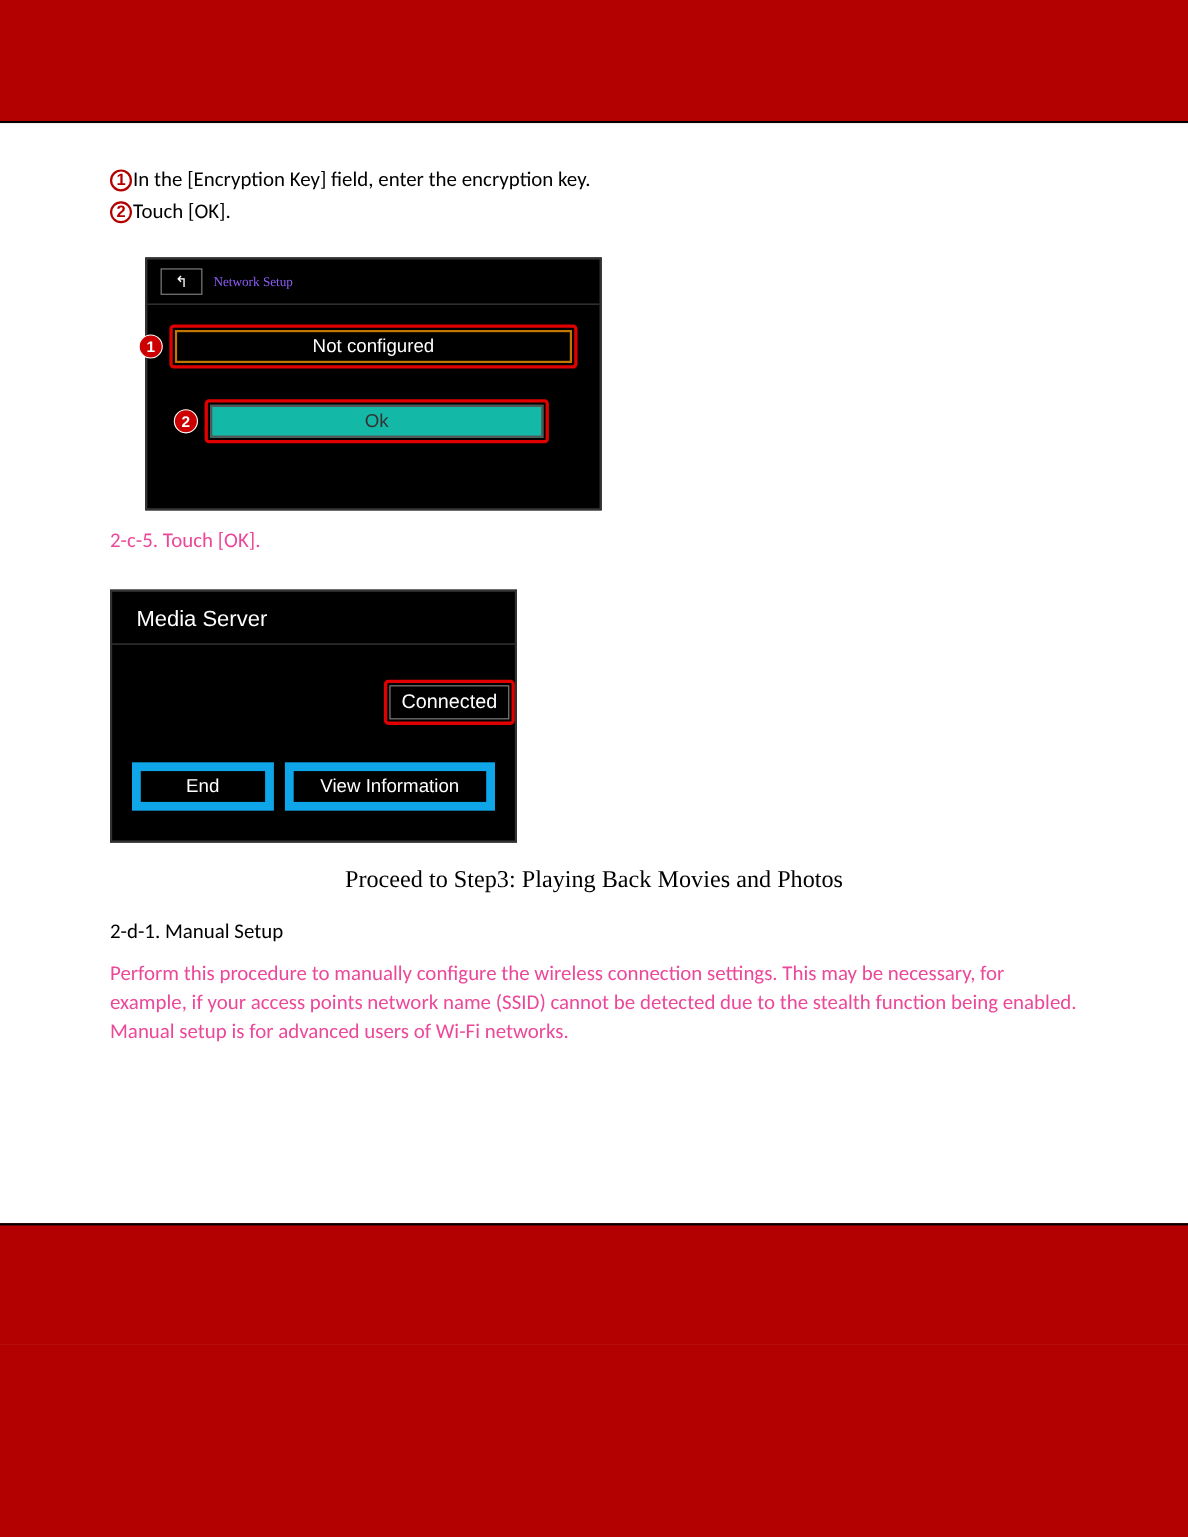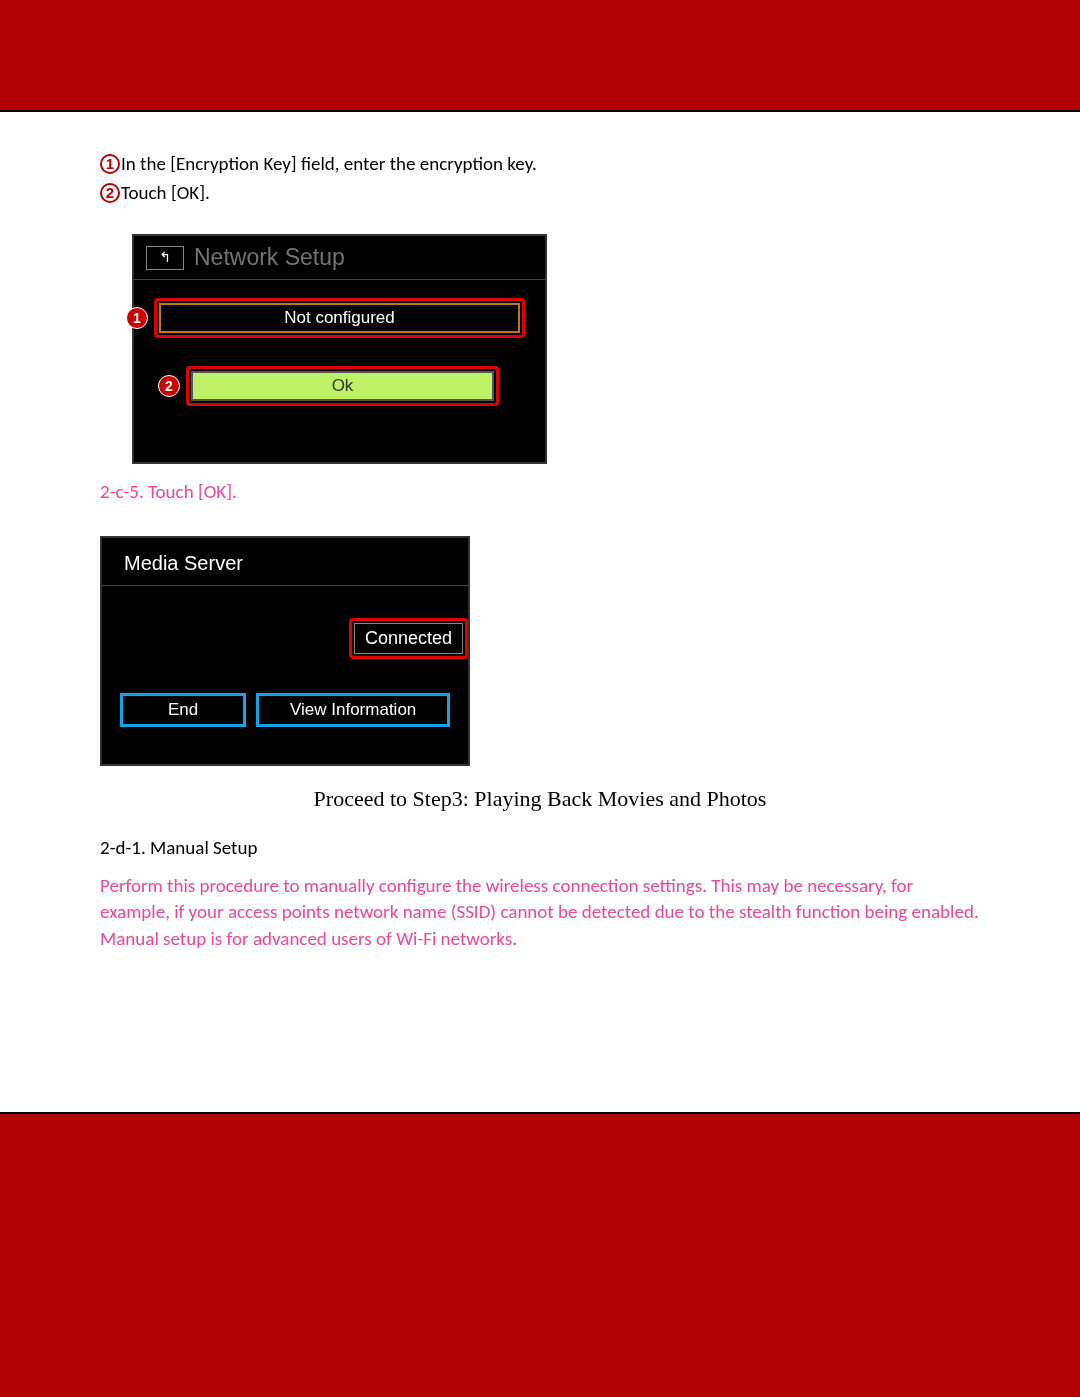--- a/index.html
+++ b/index.html
@@ -71,23 +71,23 @@
       height: 24px;
       border: 1.5px solid #888;
       background: #000;
       color: #fff;
       display: flex;
       align-items: center;
       justify-content: center;
       font-size: 14px;
     }
     .title-text {
-      color: #737373;
-      font-size: 23px;
-      font-family: Liberation Sans, sans-serif;
+      color: #8b5cf6;
+      font-size: 12px;
+      font-family: Liberation Serif, serif;
     }
     .screen-body { padding: 18px 20px; position: relative; }
     .field-label {
       color: #fff;
       font-size: 18px;
       margin-bottom: 4px;
       font-family: Arial, sans-serif;
     }
     .field-row { position: relative; margin-bottom: 28px; }
     .callout-badge {
@@ -117,21 +117,21 @@
       border: 2px solid #c47700;
       background: #000;
       color: #fff;
       text-align: center;
       padding: 3px;
       font-size: 17px;
       font-family: Liberation Sans, sans-serif;
     }
     .gray-btn {
       border: 2px solid #555;
-      background: #bef264;
+      background: #14b8a6;
       color: #333;
       text-align: center;
       padding: 3px;
       font-size: 17px;
       font-family: Arial, sans-serif;
     }
     .ok-row { position: relative; padding-left: 32px; padding-right: 26px; }
     .ok-row .callout-badge { left: 4px; }
     .body-text {
       font-size: 19px;
@@ -163,21 +163,21 @@
       font-size: 18px;
       font-family: Arial, sans-serif;
     }
     .bottom-btns {
       display: flex;
       gap: 10px;
       padding: 0 18px 14px 18px;
     }
     .ob-btn {
       flex: 1;
-      border: 3px solid #0ea5e9;
+      border: 8px solid #0ea5e9;
       color: #fff;
       text-align: center;
       padding: 4px;
       font-size: 17px;
       font-family: Arial, sans-serif;
     }
     .proceed {
       font-family: 'Times New Roman', serif;
       font-size: 22px;
       margin: 20px 0 24px 0;

